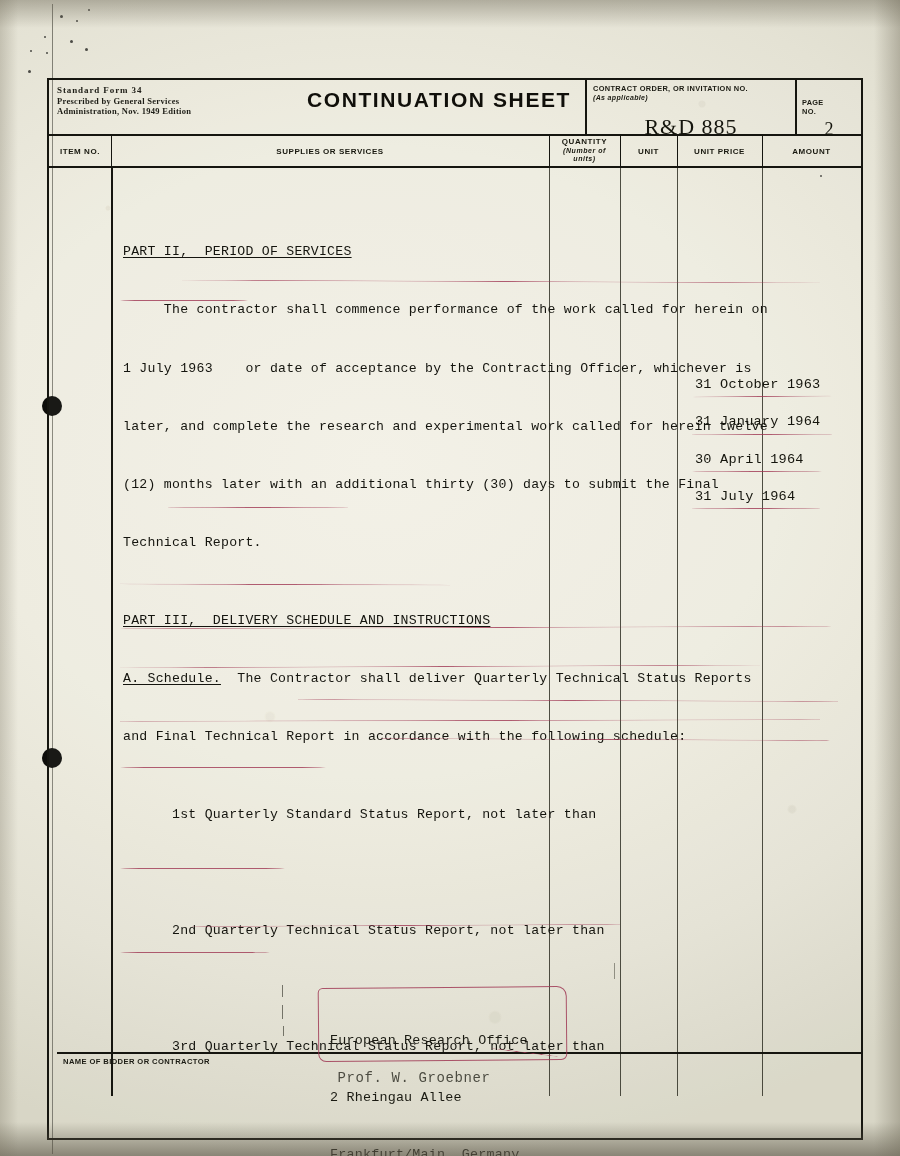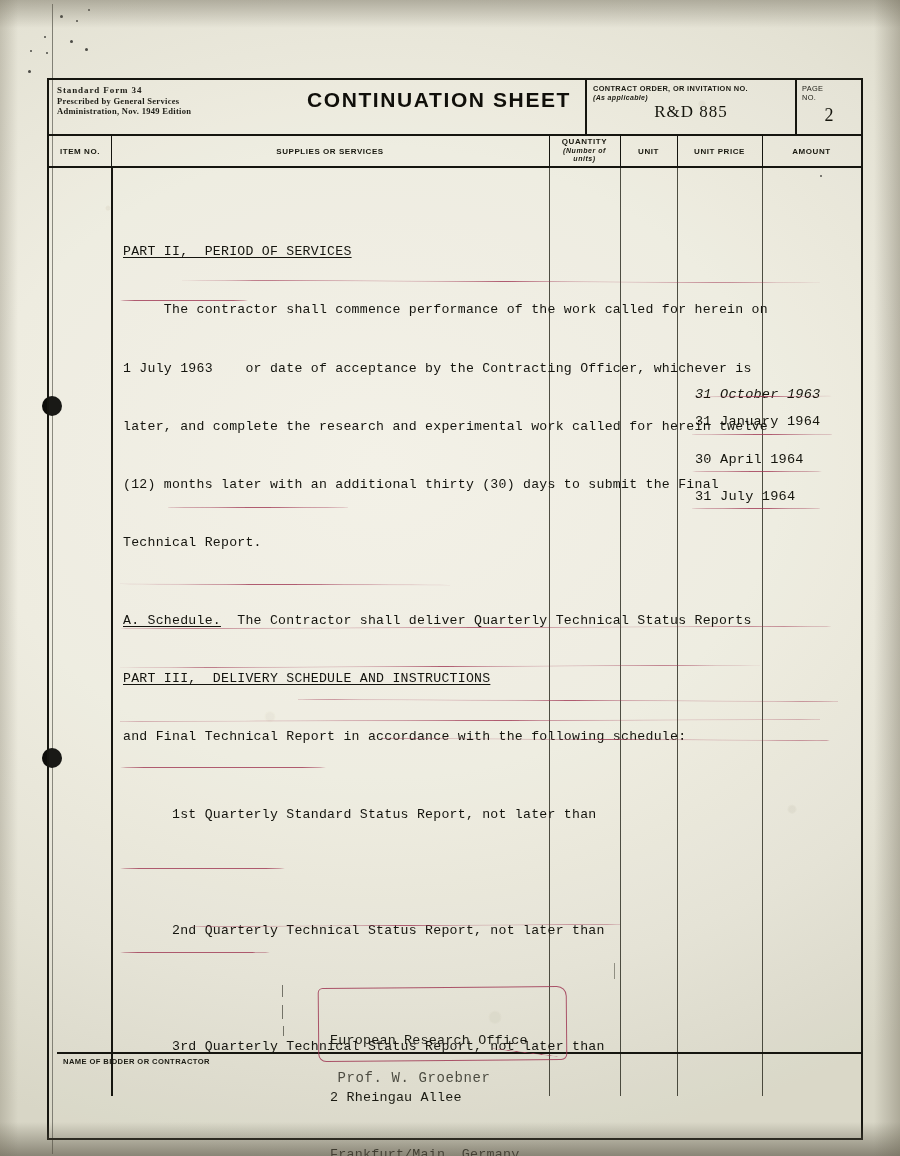--- a/index.html
+++ b/index.html
@@ -117,32 +117,32 @@
   }
   #contract-label {
     font-family:"Liberation Sans", sans-serif;
     font-weight:700; font-size:7.4px; letter-spacing:.35px;
     color:#1b1b13; padding:4px 0 0 6px; line-height:9px;
   }
   #contract-label .sub { font-style: italic; font-weight:700; font-size:7px;}
   #contract-value {
     text-align:center;
     font-family:"Liberation Serif", serif;
-    font-size:17px; font-weight:400; color:#15150d;
-    margin-top:0; letter-spacing:1px;
+    font-size:22px; font-weight:400; color:#15150d;
+    margin-top:12px; letter-spacing:1px;
   }
   #page-cell {
     position:absolute; left:746px; top:0; right:0; height:100%;
     border-left: 2px solid #15150f;
     box-sizing:border-box;
   }
   #page-label {
     font-family:"Liberation Sans", sans-serif;
-    font-weight:400; font-size:7.4px; letter-spacing:.3px;
-    color:#1b1b13; padding:4px 0 0 5px; line-height:9px;
+    font-weight:700; font-size:7.4px; letter-spacing:.3px;
+    color:#1b1b13; padding:18px 0 0 5px; line-height:9px;
   }
   #page-value {
     text-align:center; font-family:"Liberation Serif", serif;
     font-size:18px; color:#15150d; margin-top:3px;
   }
 
   
   #colhead {
     position:relative;
     height: 32px;
@@ -364,22 +364,22 @@
 
       <div id="typed">
 
         <div class="blk"><span class="u">PART II,  PERIOD OF SERVICES</span></div>
         <div class="blk">     The contractor shall commence performance of the work called for herein on</div>
         <div class="blk">1 July 1963    or date of acceptance by the Contracting Officer, whichever is</div>
         <div class="blk">later, and complete the research and experimental work called for herein twelve</div>
         <div class="blk">(12) months later with an additional thirty (30) days to submit the Final</div>
         <div class="blk sp-s">Technical Report.</div>
 
+        <div class="blk"><span class="u">PART III,  DELIVERY SCHEDULE AND INSTRUCTIONS</span></div>
         <div class="blk"><span class="u">A. Schedule.</span><span>  The Contractor shall deliver Quarterly Technical Status Reports</span></div>
-        <div class="blk"><span class="u">PART III,  DELIVERY SCHEDULE AND INSTRUCTIONS</span></div>
         <div class="blk sp">and Final Technical Report in accordance with the following schedule:</div>
 
         <div class="blk">      1st Quarterly Standard Status Report, not later than</div>
         <div style="height:19px"></div>
         <div class="blk">      2nd Quarterly Technical Status Report, not later than</div>
         <div style="height:19px"></div>
         <div class="blk">      3rd Quarterly Technical Status Report, not later than</div>
         <div style="height:19px"></div>
         <div class="blk"><span class="u">      Final Technical Report,</span><span>                 not later than</span></div>
 
@@ -411,21 +411,21 @@
         
       </div>
 
       <div id="footer">
         <div id="footer-label">NAME OF BIDDER OR CONTRACTOR</div>
         <div id="footer-name">Prof. W. Groebner</div>
       </div>
     </div>
   </div>
 
-  <div class="dates" style="top:387px;font-style:italic;">31 October 1963</div>
+  <div class="dates" style="top:377px;">31 October 1963</div>
   <div class="dates" style="top:414px;">31 January 1964</div>
   <div class="dates" style="top:452px;">30 April 1964</div>
   <div class="dates" style="top:489px;">31 July 1964</div>
 
   <div class="rline" style="left:182px; top:281px; width:638px; transform:rotate(0.25deg);"></div>
   <div class="rline" style="left:120px; top:300px; width:128px;"></div>
 
   <div class="rline" style="left:692px; top:396px; width:140px; transform:rotate(-0.4deg);"></div>
   <div class="rline" style="left:692px; top:434px; width:140px; transform:rotate(-0.3deg);"></div>
   <div class="rline" style="left:692px; top:471px; width:130px; transform:rotate(-0.2deg);"></div>

